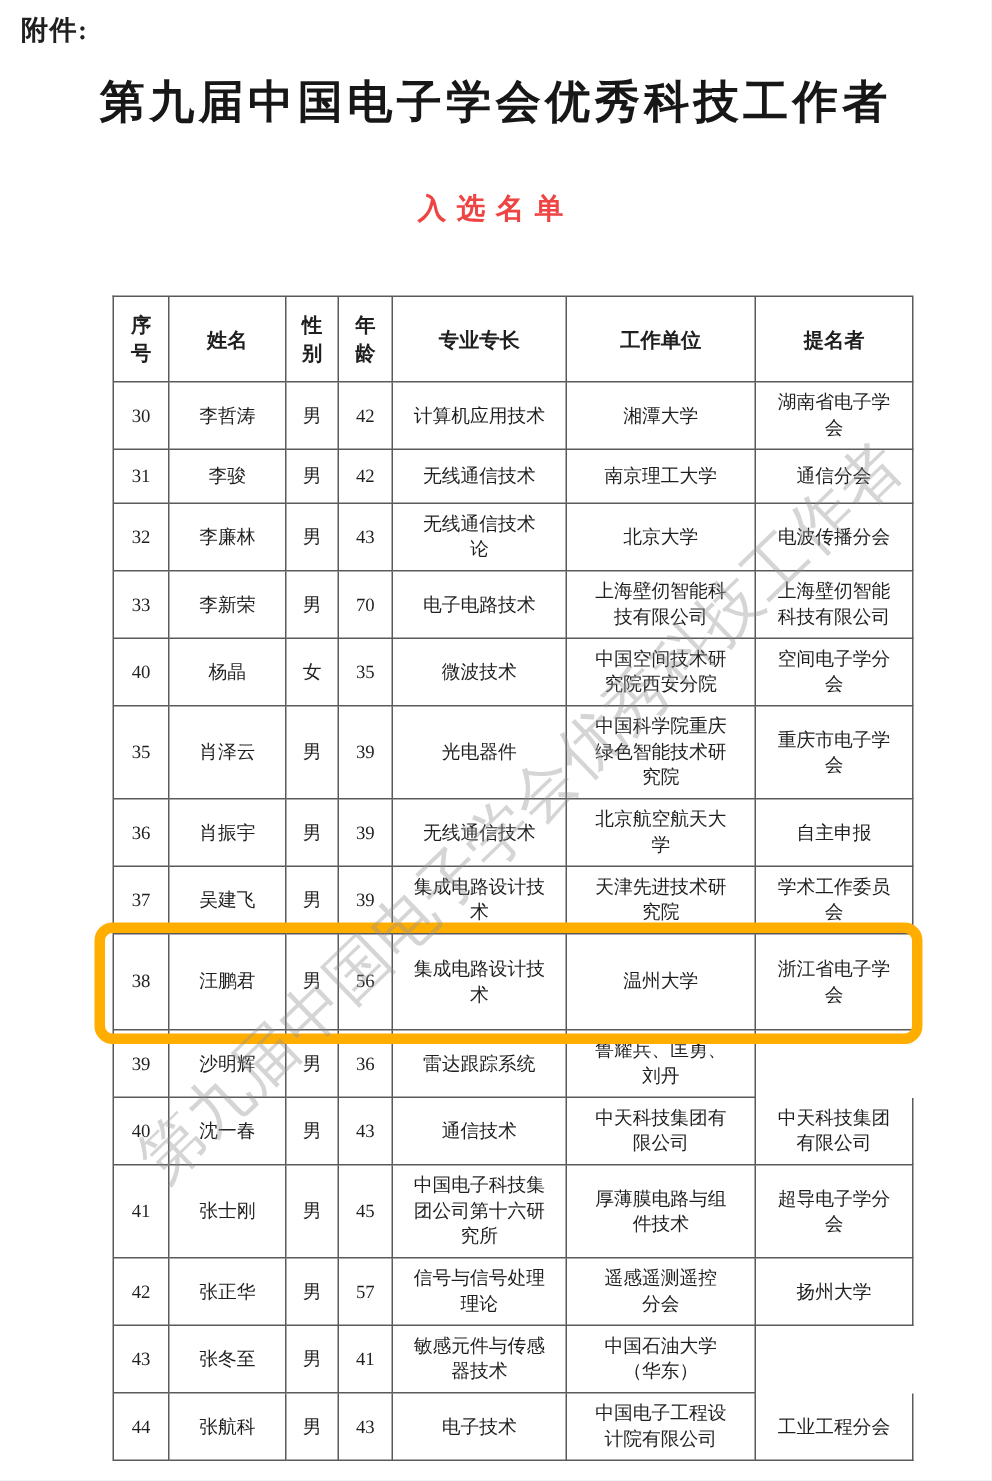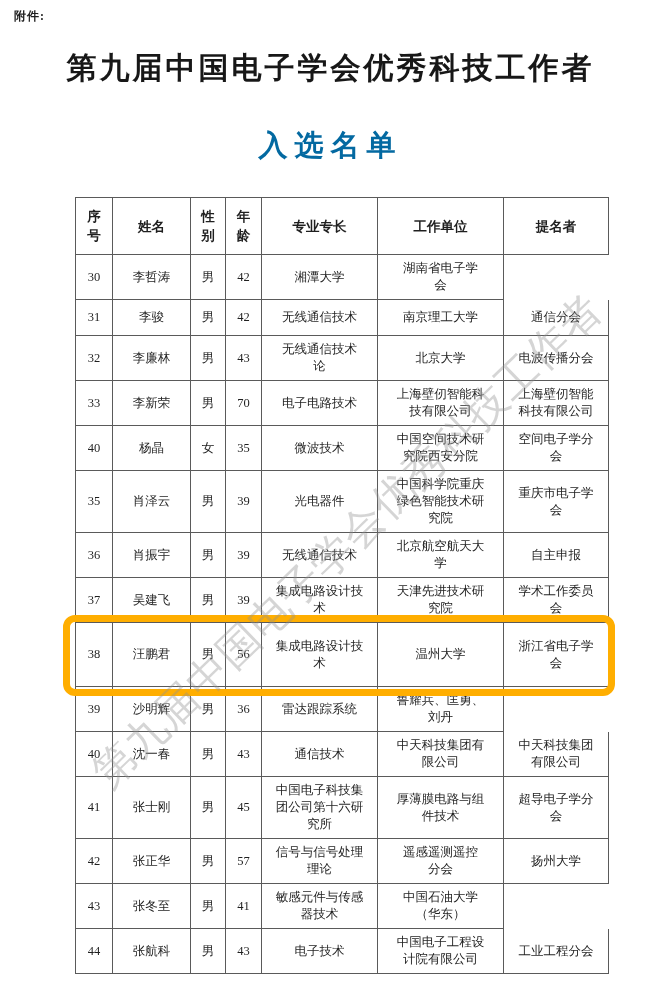--- a/index.html
+++ b/index.html
@@ -6,35 +6,35 @@
   .page{
     position:relative;
     width:661px;height:987px;
     background:#ffffff;
     overflow:hidden;
     font-family:"Liberation Serif","DejaVu Serif",serif;
     color:#1f1f1f;
   }
   .attachment{
     position:absolute;left:14px;top:8px;
-    font-size:12px;font-weight:700;letter-spacing:1px;
+    font-size:18px;font-weight:700;letter-spacing:1px;
   }
   .doc-title{
     position:absolute;left:0;right:0;top:48px;
     text-align:center;
     font-family:"Liberation Sans","DejaVu Sans",sans-serif;
     font-size:30px;font-weight:600;letter-spacing:3px;
     color:#171717;
   }
   .doc-subtitle{
     position:absolute;left:0;right:0;top:126px;
     text-align:center;
     font-family:"Liberation Sans","DejaVu Sans",sans-serif;
-    font-size:29px;font-weight:600;letter-spacing:7px;
-    color:#0369a1;
+    font-size:19px;font-weight:600;letter-spacing:7px;
+    color:#ef4444;
   }
   .watermark{
     position:absolute;left:100px;top:752px;
     transform:rotate(-44deg);
     transform-origin:0 50%;
     font-family:"Liberation Sans","DejaVu Sans",sans-serif;
     font-size:42px;letter-spacing:1px;white-space:nowrap;
     color:rgba(145,145,145,0.38);
     z-index:3;pointer-events:none;
   }
@@ -95,20 +95,21 @@
         <div class="cell">专业专长</div>
         <div class="cell">工作单位</div>
         <div class="cell">提名者</div>
       </div>
     <div id="table-body">
         <div class="trow">
           <div class="cell">30</div>
           <div class="cell">李哲涛</div>
           <div class="cell">男</div>
           <div class="cell">42</div>
+          <div class="cell">计算机应用技术</div>
           <div class="cell">湘潭大学</div>
           <div class="cell">湖南省电子学
 会</div>
         </div>
         <div class="trow">
           <div class="cell">31</div>
           <div class="cell">李骏</div>
           <div class="cell">男</div>
           <div class="cell">42</div>
           <div class="cell">无线通信技术</div>

